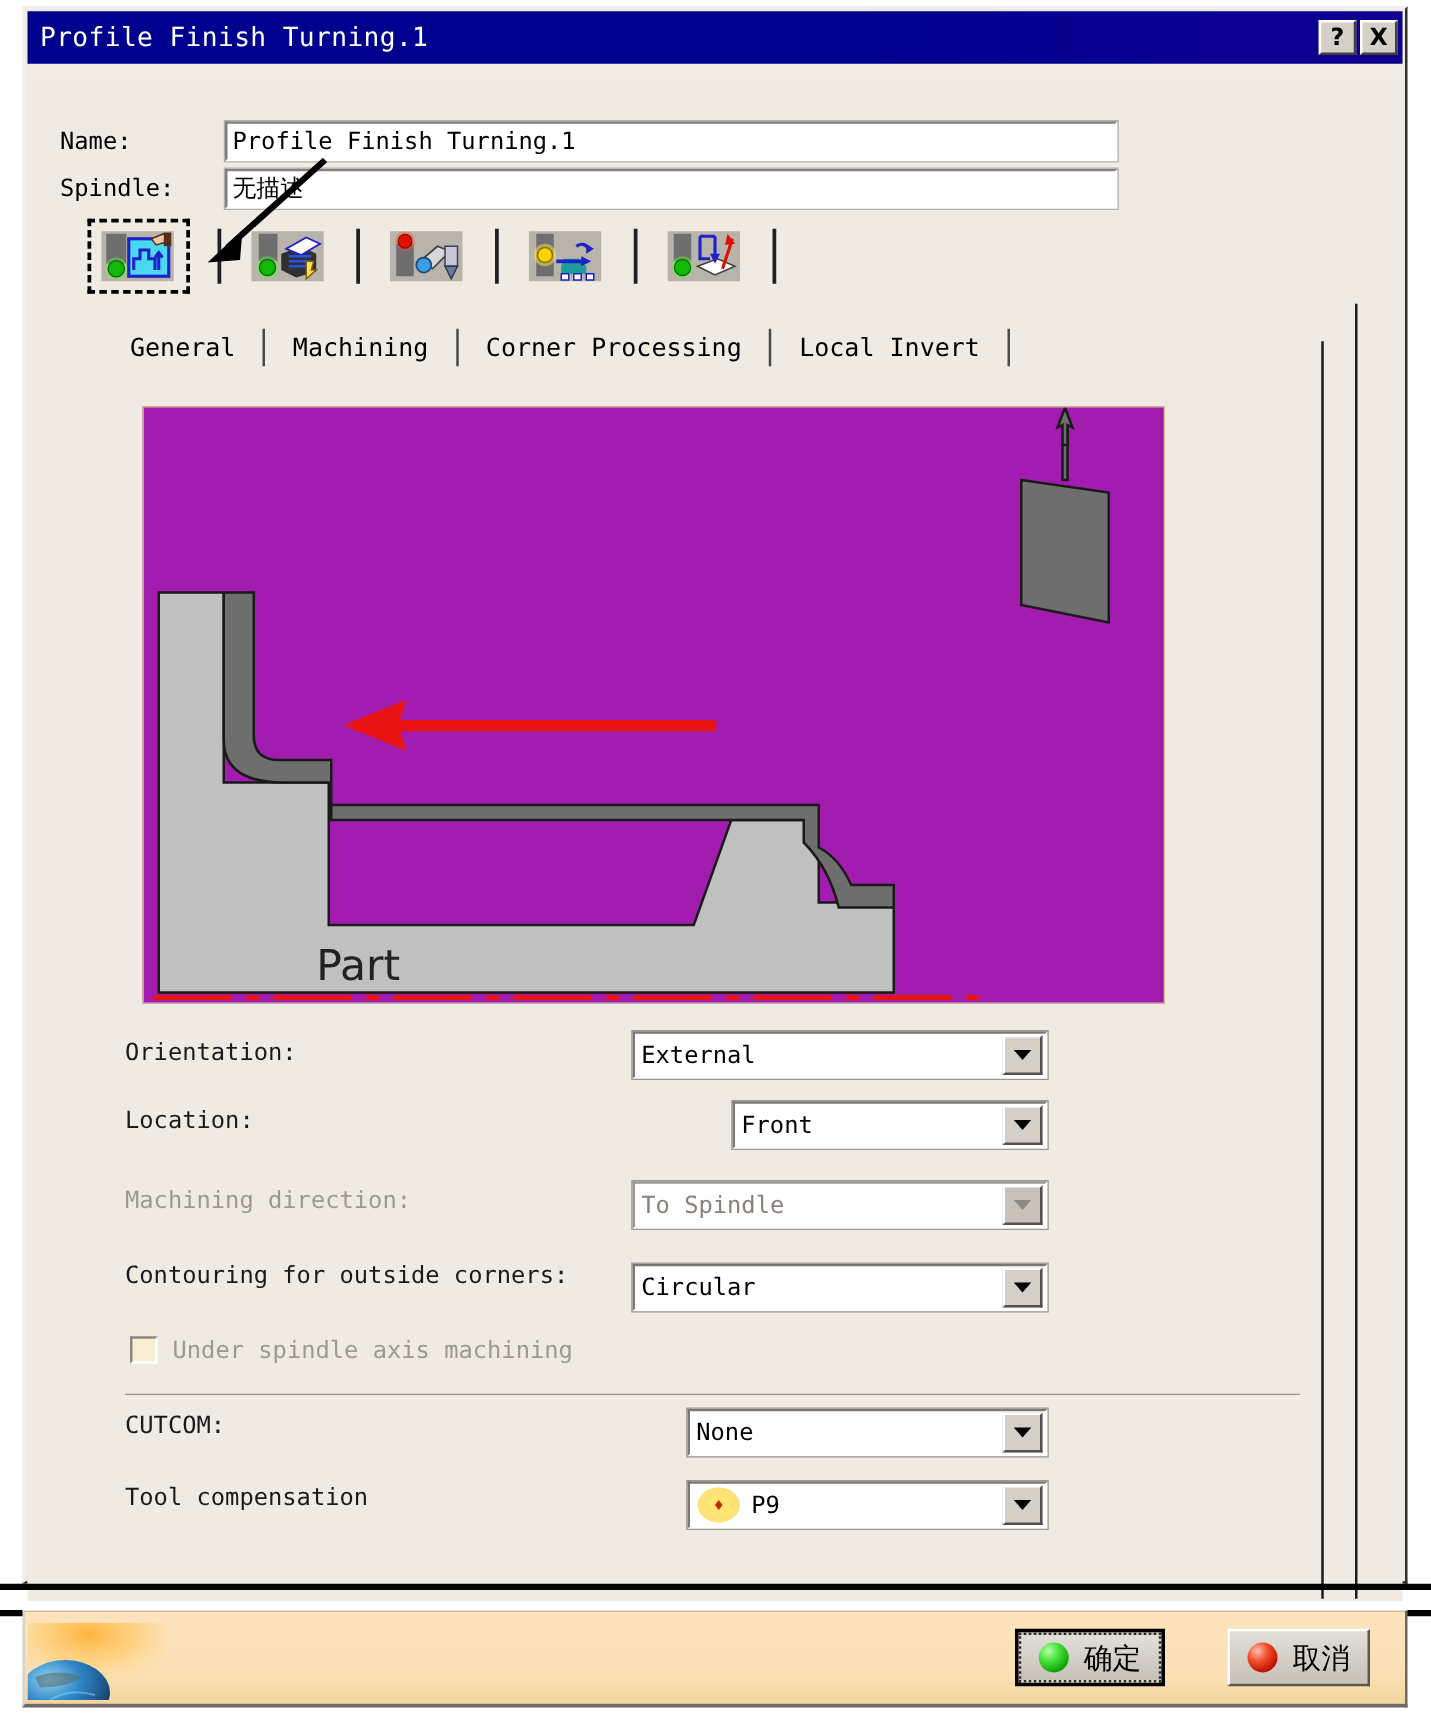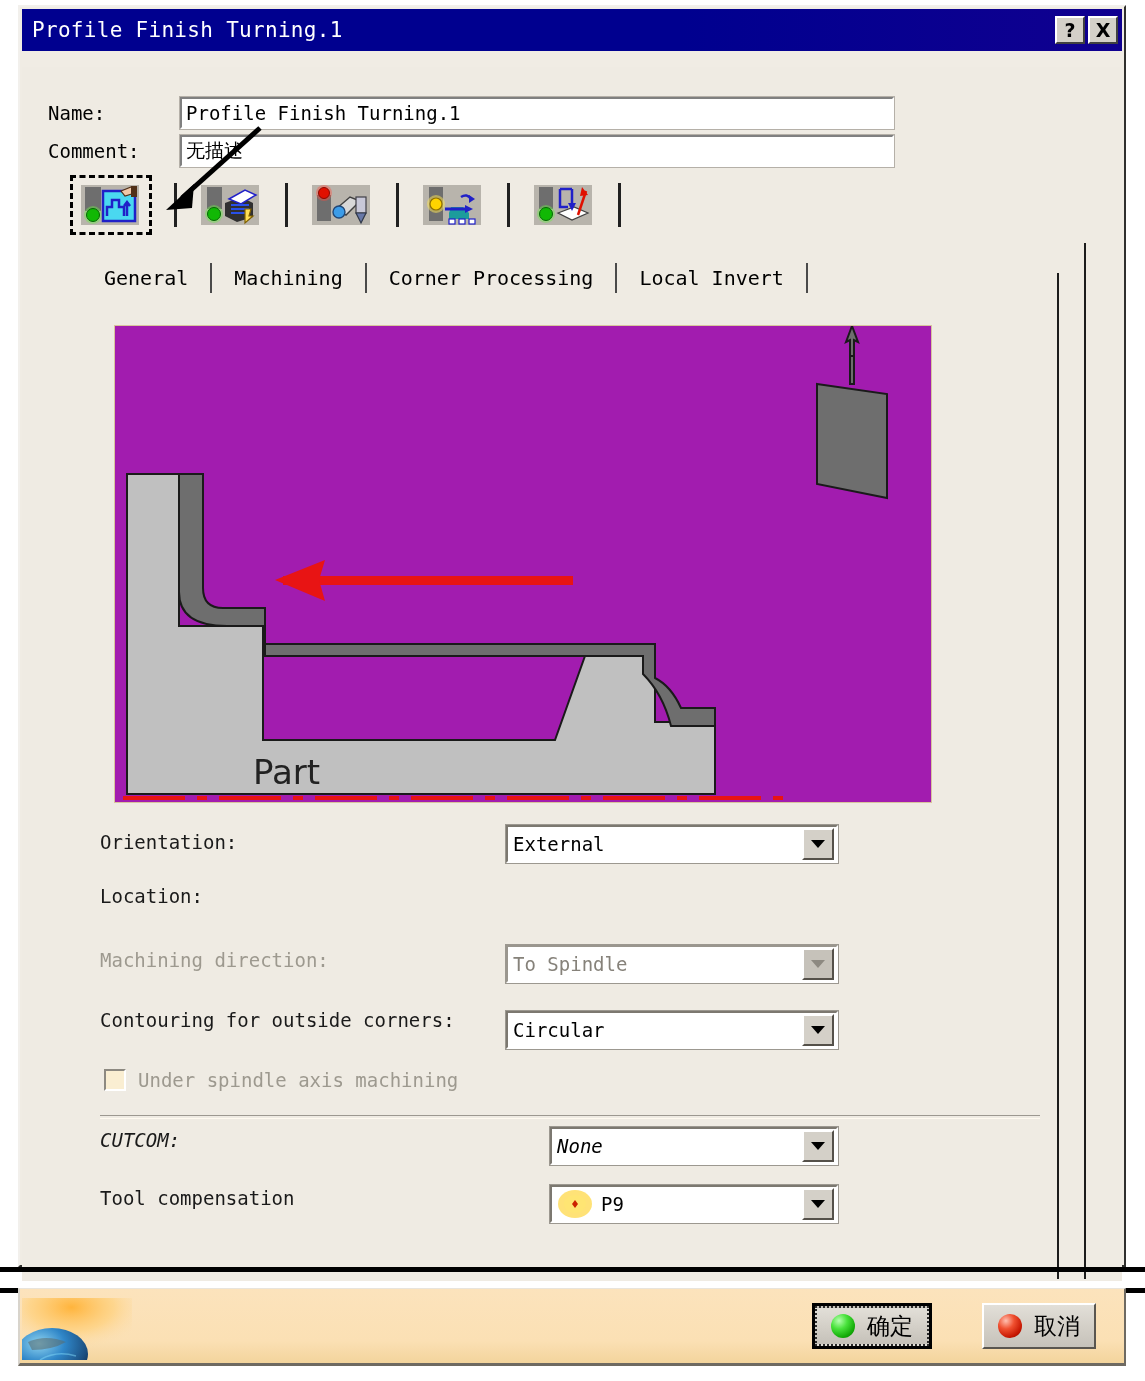--- a/index.html
+++ b/index.html
@@ -396,21 +396,21 @@
   </div>
 
   <div id="body-area">
 
     <div class="field-row" style="left:26px; top:30px;">
       <span class="field-label" style="width:132px;">Name:</span>
       <span class="text-input" style="width:714px; height:32px;">Profile Finish Turning.1</span>
     </div>
 
     <div class="field-row" style="left:26px; top:68px;">
-      <span class="field-label" style="width:132px;">Comment:</span>
+      <span class="field-label" style="width:132px;">Spindle:</span>
       <span class="text-input" style="width:714px; height:32px; font-family:'DejaVu Sans',sans-serif;">无描述</span>
     </div>
 
     <div id="toolbar">
 
       <div class="tb-sel">
         <div class="tb-btn">
           <svg width="60" height="44" viewBox="0 0 60 44">
             <rect x="0" y="2" width="58" height="40" fill="#b8b4ac"></rect>
             <rect x="4" y="4" width="16" height="24" fill="#6e6e6e"></rect>
@@ -555,20 +555,26 @@
         <div class="combo" style="left:484px; width:332px; top:6px;">
           <span class="combo-text">External</span>
           <span class="combo-arrow">
               <i class="arrow-glyph"></i>
             </span>
         </div>
       </div>
 
       <div class="frow" style="height:62px;">
         <span class="flabel" style="left:78px; top:14px;">Location:</span>
+        <div class="combo" style="left:564px; width:252px; top:10px;">
+          <span class="combo-text">Front</span>
+          <span class="combo-arrow">
+              <i class="arrow-glyph"></i>
+            </span>
+        </div>
       </div>
 
       <div class="frow" style="height:64px;">
         <span class="flabel dim" style="left:78px; top:16px;">Machining direction:</span>
         <div class="combo disabled" style="left:484px; width:332px; top:12px;">
           <span class="combo-text">To Spindle</span>
           <span class="combo-arrow">
               <i class="arrow-glyph"></i>
             </span>
         </div>
@@ -583,21 +589,21 @@
             </span>
         </div>
       </div>
 
 
       <div class="crow" style="height:56px;">
         <span class="cbox"></span>
         <span class="clabel dim">Under spindle axis machining</span>
       </div>
 
-      <div class="frow" style="height:58px;font-style:italic;">
+      <div class="frow" style="height:58px;">
         <span class="hr-sep" style="top:0;"></span>
         <span class="flabel" style="left:78px; top:14px;">CUTCOM:</span>
         <div class="combo" style="left:528px; width:288px; top:12px;">
           <span class="combo-text">None</span>
           <span class="combo-arrow">
               <i class="arrow-glyph"></i>
             </span>
         </div>
       </div>
 

